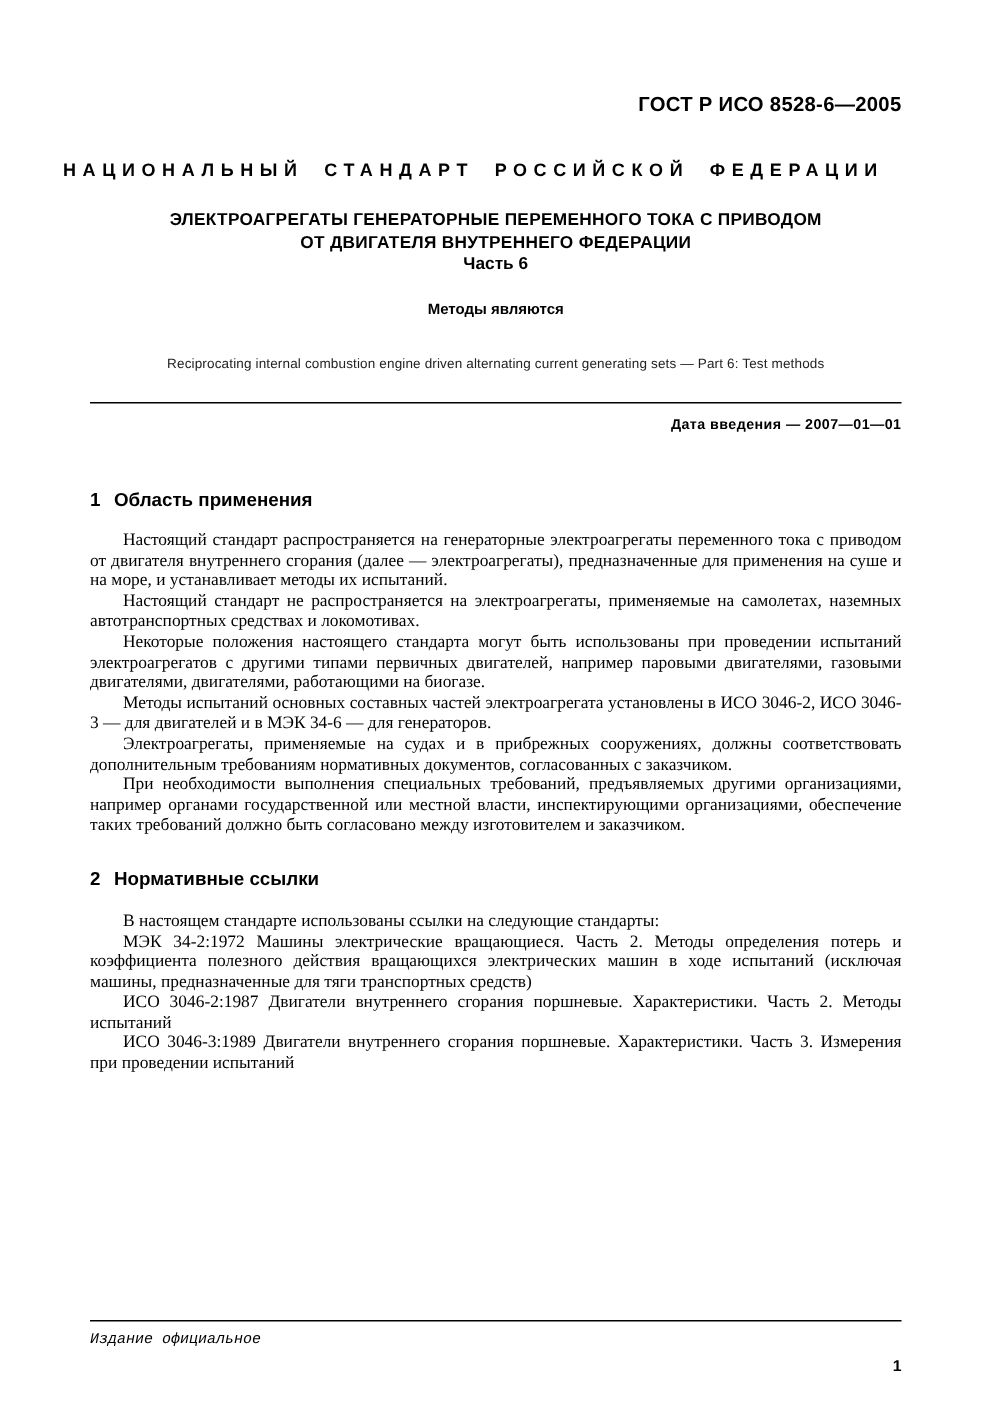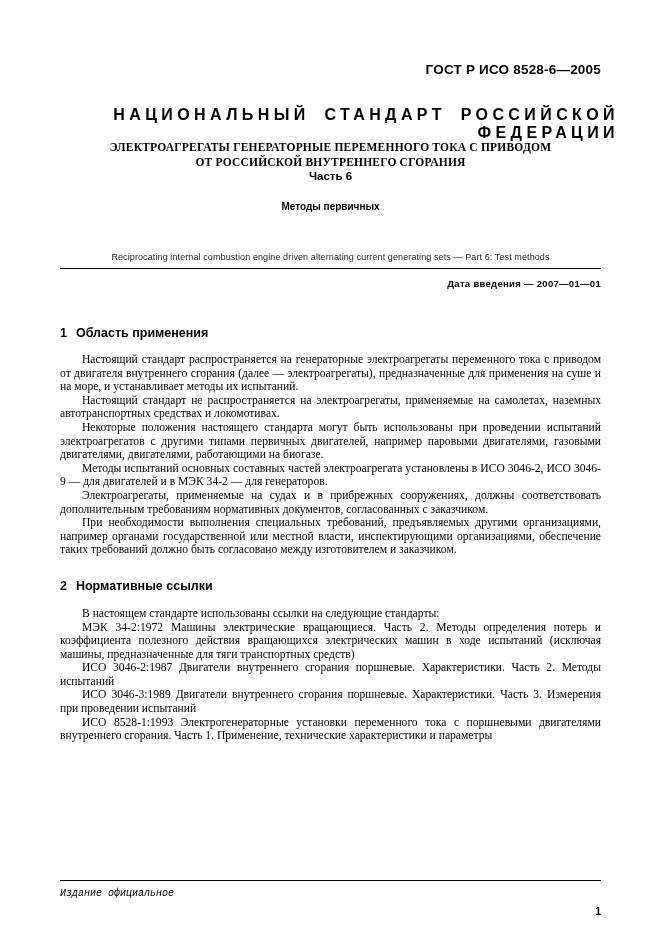--- a/index.html
+++ b/index.html
@@ -30,54 +30,54 @@
     font-size: 13.5px;
     font-weight: bold;
     letter-spacing: 0.2px;
     white-space: nowrap;
   }
   .national-standard {
     position: absolute;
     top: 106px;
     left: 42px;
     right: 42px;
-    text-align: right;
-    font-family: "Liberation Sans", sans-serif;
-    font-size: 16px;
+    text-align: left;
+    font-family: "Liberation Sans", sans-serif;
+    font-size: 12px;
     font-weight: bold;
     letter-spacing: 4.4px;
     word-spacing: 6px;
   }
   .title-block {
     position: absolute;
     top: 140px;
     left: 60px;
     right: 60px;
     text-align: center;
   }
   .doc-title {
-    font-family: Liberation Serif, serif;
+    font-family: Liberation Sans, sans-serif;
     font-size: 11.5px;
     font-weight: bold;
     line-height: 15px;
     letter-spacing: 0.2px;
   }
   .doc-part {
     font-family: "Liberation Sans", sans-serif;
     font-size: 11.5px;
     font-weight: bold;
   }
   .doc-subtitle {
     margin-top: 19px;
     font-family: "Liberation Sans", sans-serif;
     font-size: 10px;
     font-weight: bold;
   }
   .doc-english {
-    margin-top: 40px;
+    margin-top: 25px;
     font-family: "Liberation Sans", sans-serif;
     font-size: 9px;
     font-weight: normal;
     color: #222;
     letter-spacing: 0.1px;
   }
   .rule {
     position: absolute;
     left: 60px;
     right: 60px;
@@ -157,54 +157,53 @@
 
 <div class="page">
 
   <div class="gost-code">ГОСТ Р ИСО 8528-6—2005</div>
 
   <div class="national-standard">НАЦИОНАЛЬНЫЙ СТАНДАРТ РОССИЙСКОЙ ФЕДЕРАЦИИ</div>
 
   <div class="title-block">
     <div class="doc-title">
       <div>ЭЛЕКТРОАГРЕГАТЫ ГЕНЕРАТОРНЫЕ ПЕРЕМЕННОГО ТОКА С ПРИВОДОМ</div>
-      <div>ОТ РОССИЙСКОЙ ВНУТРЕННЕГО СГОРАНИЯ</div>
+      <div>ОТ ДВИГАТЕЛЯ ВНУТРЕННЕГО ФЕДЕРАЦИИ</div>
     </div>
     <div class="doc-part">Часть 6</div>
-    <div class="doc-subtitle">Методы первичных</div>
+    <div class="doc-subtitle">Методы являются</div>
     <div class="doc-english">Reciprocating internal combustion engine driven alternating current generating sets — Part 6: Test methods</div>
   </div>
 
   <div class="rule"></div>
 
   <div class="effective-date">Дата введения  —  2007—01—01</div>
 
   <div class="content">
 
     <div class="section1">
       <h2 class="section">
         <span class="num">1</span><span>Область применения</span>
       </h2>
       <p class="para">Настоящий стандарт распространяется на генераторные электроагрегаты переменного тока с приводом от двигателя внутреннего сгорания (далее — электроагрегаты), предназначенные для применения на суше и на море, и устанавливает методы их испытаний.</p>
       <p class="para">Настоящий стандарт не распространяется на электроагрегаты, применяемые на самолетах, наземных автотранспортных средствах и локомотивах.</p>
       <p class="para">Некоторые положения настоящего стандарта могут быть использованы при проведении испытаний электроагрегатов с другими типами первичных двигателей, например паровыми двигателями, газовыми двигателями, двигателями, работающими на биогазе.</p>
-      <p class="para">Методы испытаний основных составных частей электроагрегата установлены в ИСО 3046-2, ИСО 3046-9 — для двигателей и в МЭК 34-2 — для генераторов.</p>
+      <p class="para">Методы испытаний основных составных частей электроагрегата установлены в ИСО 3046-2, ИСО 3046-3 — для двигателей и в МЭК 34-6 — для генераторов.</p>
       <p class="para">Электроагрегаты, применяемые на судах и в прибрежных сооружениях, должны соответствовать дополнительным требованиям нормативных документов, согласованных с заказчиком.</p>
       <p class="para">При необходимости выполнения специальных требований, предъявляемых другими организациями, например органами государственной или местной власти, инспектирующими организациями, обеспечение таких требований должно быть согласовано между изготовителем и заказчиком.</p>
     </div>
 
     <div class="section2 refs">
       <h2 class="section">
         <span class="num">2</span><span>Нормативные ссылки</span>
       </h2>
       <p class="para">В настоящем стандарте использованы ссылки на следующие стандарты:</p>
       <p class="para">МЭК 34-2:1972  Машины электрические вращающиеся. Часть 2. Методы определения потерь и коэффициента полезного действия вращающихся электрических машин в ходе испытаний (исключая машины, предназначенные для тяги транспортных средств)</p>
       <p class="para">ИСО 3046-2:1987  Двигатели внутреннего сгорания поршневые. Характеристики. Часть 2. Методы испытаний</p>
       <p class="para">ИСО 3046-3:1989  Двигатели внутреннего сгорания поршневые. Характеристики. Часть 3. Измерения при проведении испытаний</p>
-      <p class="para">ИСО 8528-1:1993  Электрогенераторные установки переменного тока с поршневыми двигателями внутреннего сгорания. Часть 1. Применение, технические характеристики и параметры</p>
     </div>
 
   </div>
 
   <div class="footer-rule"></div>
   <div class="footer-note">Издание официальное</div>
   <div class="page-number">1</div>
 
 </div>
 

